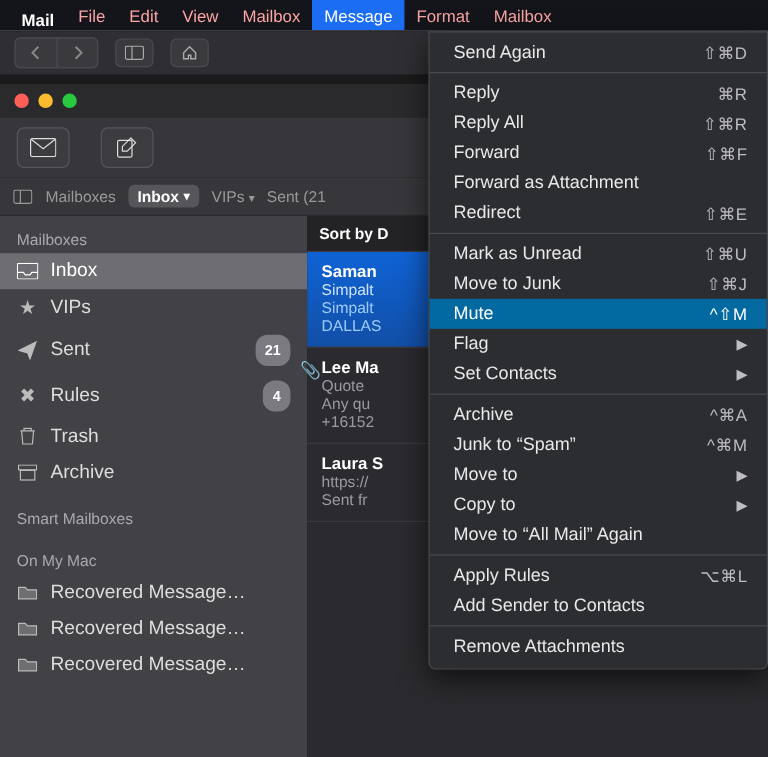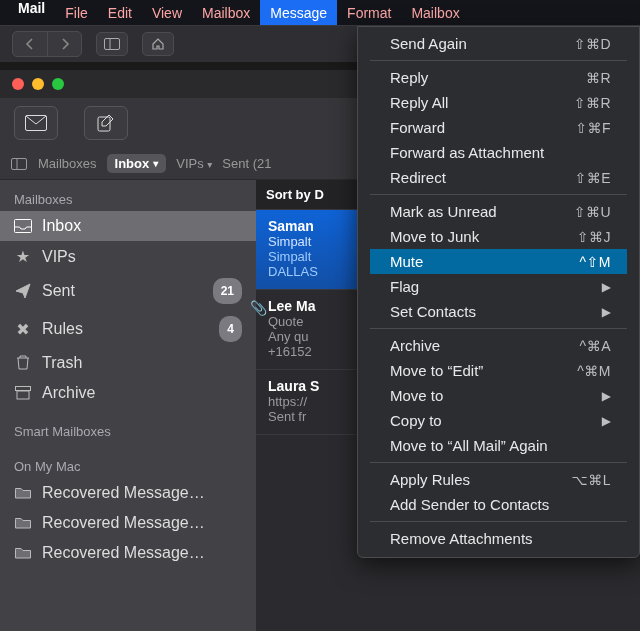--- a/index.html
+++ b/index.html
@@ -1,18 +1,18 @@
 <!DOCTYPE html>
 <html><head>
 <meta charset="utf-8">
 <style>
   * { margin:0; padding:0; box-sizing:border-box; font-family:-apple-system,"Helvetica Neue",Arial,sans-serif; -webkit-font-smoothing:antialiased; }
   body { width:640px; height:631px; background:#1a1a1a; color:#e6e6e6; overflow:hidden; position:relative; }
   
-  .menubar { height:26px; background:#14151a; display:flex; align-items:flex-start; padding:0 8px; font-size:14px; gap:0; border-bottom:1px solid #3a3a3e; }
+  .menubar { height:26px; background:#14151a; display:flex; align-items:flex-end; padding:0 8px; font-size:14px; gap:0; border-bottom:1px solid #3a3a3e; }
   .menubar .app { font-weight:700; color:#fff; padding:0 10px; }
   .menubar .mitem { padding:0 10px; height:100%; display:flex; align-items:center; color:#fca5a5; cursor:default; }
   .menubar .mitem.open { background:#1b6ef3; color:#fff; }
   
   .navrow { height:36px; background:#2f2f33; display:flex; align-items:center; gap:14px; padding:0 12px; }
   .nav-seg { display:flex; background:#3a3a3e; border:1px solid #4b4b50; border-radius:5px; overflow:hidden; }
   .nav-btn { width:34px; height:24px; display:flex; align-items:center; justify-content:center; color:#888; }
   .nav-btn + .nav-btn { border-left:1px solid #4b4b50; }
   .iconbtn { width:32px; height:24px; display:flex; align-items:center; justify-content:center; color:#aaa; border:1px solid #4b4b50; border-radius:5px; background:#3a3a3e; }
   .home { color:#aaa; }
@@ -43,21 +43,21 @@
   .msgpane { flex:1; background:#2b2b2f; color:#ddd; font-size:14px; }
   .sortbar { background:#232326; color:#fff; font-weight:600; font-size:13px; padding:7px 10px; border-bottom:1px solid #3a3a3e; }
   .msg { padding:8px 10px 10px 12px; border-bottom:1px solid #3a3a3e; position:relative; }
   .msg .from { font-weight:600; color:#fff; }
   .msg .line { color:#9a9a9f; font-size:13px; white-space:nowrap; overflow:hidden; text-overflow:ellipsis; }
   .msg.selected { background:linear-gradient(#0f63d6,#124fa6); }
   .msg.selected .line { color:#cfe2ff; }
   .msg.selected .line.accent { color:#9ecbff; }
   .clip { position:absolute; left:-6px; top:10px; color:#888; font-size:14px;}
   
-  .menu { position:absolute; left:357px; top:26px; width:283px; background:#2c2d31; border:1px solid #4a4a4f; border-radius:0 0 6px 6px; box-shadow:0 8px 24px rgba(0,0,0,.6); padding:4px 12px 6px; font-size:15px; }
+  .menu { position:absolute; left:357px; top:26px; width:283px; background:#2c2d31; border:1px solid #4a4a4f; border-radius:0 0 6px 6px; box-shadow:0 8px 24px rgba(0,0,0,.6); padding:4px 0 6px; font-size:15px; }
   .menu .row { display:flex; align-items:center; justify-content:space-between; padding:4px 16px 4px 20px; color:#e8e8ea; white-space:nowrap; }
   .menu .row.hl { background:#0369a1; color:#fff; }
   .menu .sc { color:#bdbdc2; font-size:14px; letter-spacing:.5px; }
   .menu .row.hl .sc{color:#fff;}
   .menu hr { border:none; border-top:1px solid #4a4a4f; margin:4px 0; }
   .subarrow { font-size:12px; color:#bdbdc2; }
   svg { display:block; }
 </style>
 </head>
 <body>
@@ -296,21 +296,21 @@
     <div class="row">
       <span>Set Contacts</span>
       <span class="subarrow">▶</span>
     </div>
     <hr>
     <div class="row">
       <span>Archive</span>
       <span class="sc">^⌘A</span>
     </div>
     <div class="row">
-      <span>Move to “Edit”</span>
+      <span>Junk to “Spam”</span>
       <span class="sc">^⌘M</span>
     </div>
     <div class="row">
       <span>Move to</span>
       <span class="subarrow">▶</span>
     </div>
     <div class="row">
       <span>Copy to</span>
       <span class="subarrow">▶</span>
     </div>

